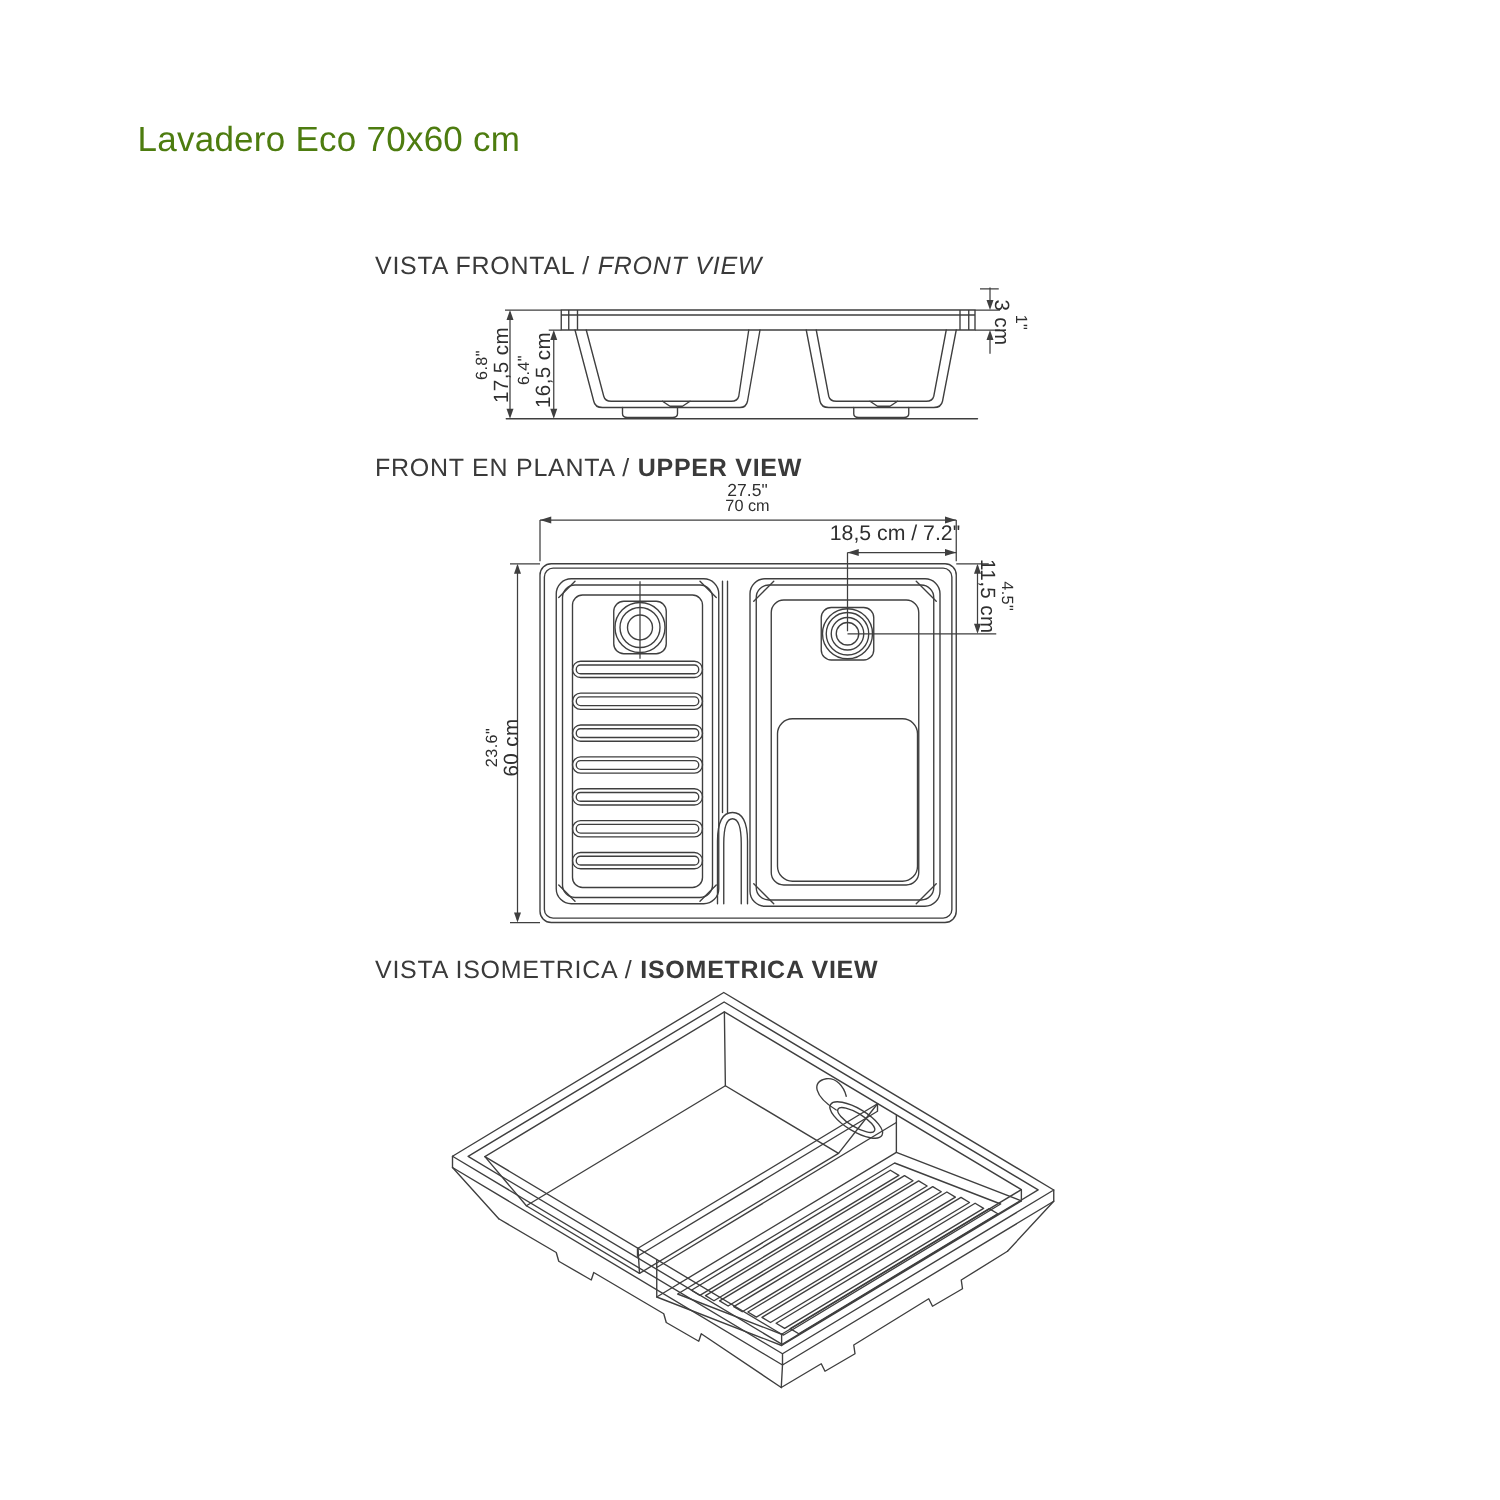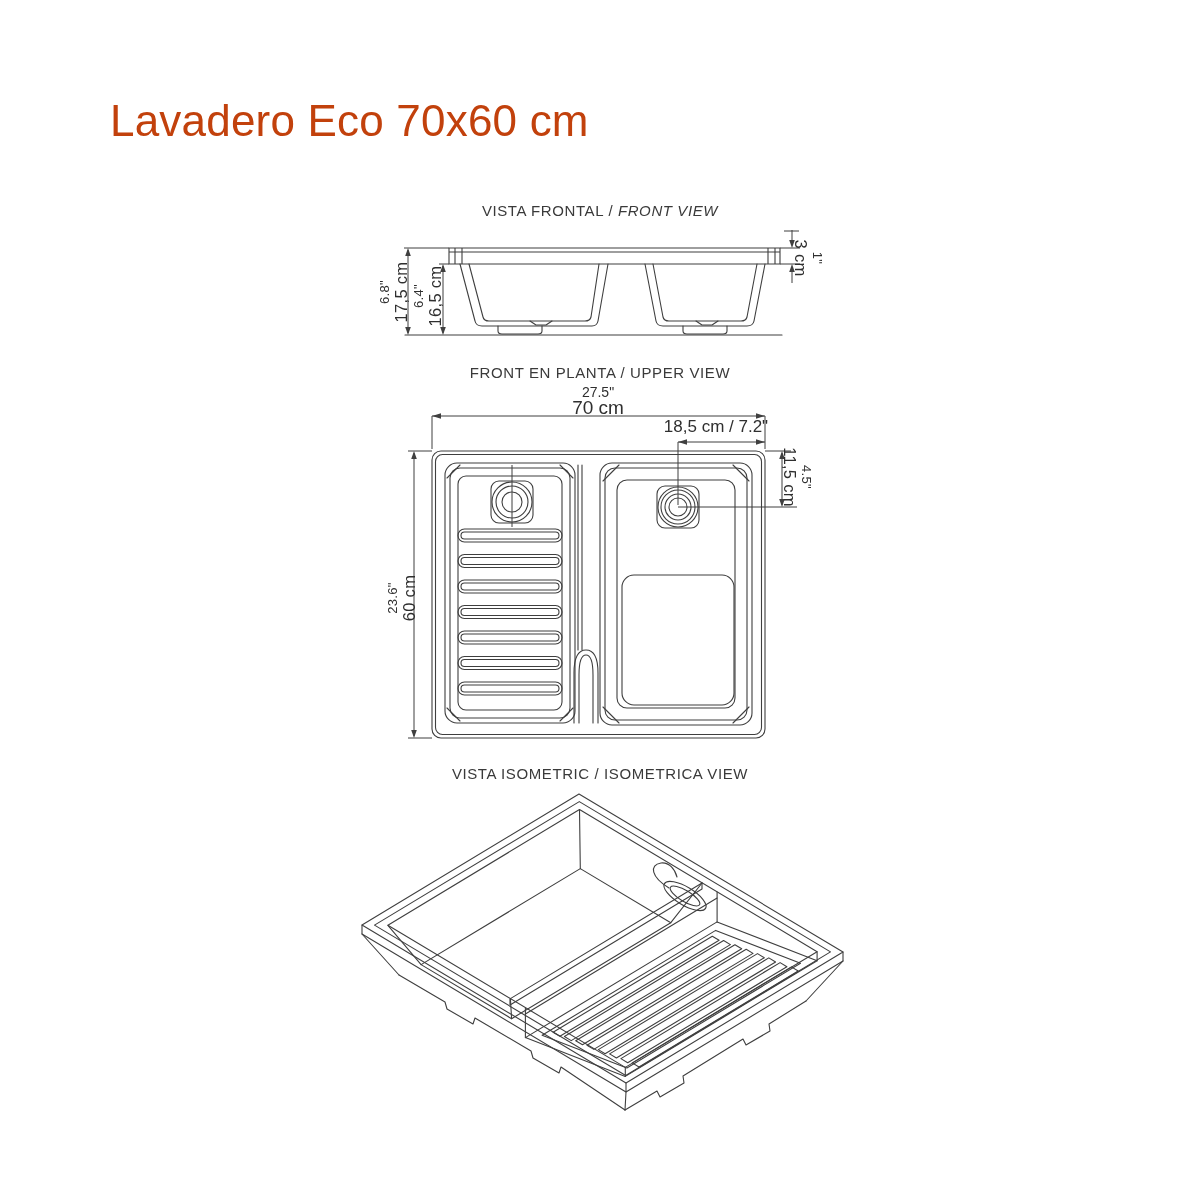--- a/index.html
+++ b/index.html
@@ -1,30 +1,30 @@
 <!DOCTYPE html>
 <html><head>
 <meta charset="utf-8">
 <style>
   html,body{margin:0;padding:0;background:#fff;}
   #canvas{position:relative;width:1200px;height:1200px;background:#ffffff;overflow:hidden;
           font-family:"Liberation Sans","DejaVu Sans",sans-serif;color:#2f2f2f;}
   .abs{position:absolute;}
-  #main-title{left:110px;top:96px;font-size:44px;color:#c2410c;letter-spacing:0.2px;}
-  .view-label{left:300px;width:600px;text-align:center;font-size:15px;color:#3a3a3a;letter-spacing:0.6px;}
+  #main-title{left:110px;top:96px;font-size:28px;color:#4d7c0f;letter-spacing:0.2px;}
+  .view-label{left:300px;width:600px;font-size:20px;color:#3a3a3a;letter-spacing:0.6px;}
   .view-label .en-italic{font-style:italic;}
-  .view-label .en-bold{font-weight:normal;}
+  .view-label .en-bold{font-weight:bold;}
   .view-label .sep{white-space:pre;}
   .dim-h{ text-align:center;color:#2f2f2f;line-height:1;}
   .dim-rot{display:flex;flex-direction:column;align-items:center;gap:2px;line-height:1;color:#2f2f2f;}
   .rotccw{transform:translate(-50%,-50%) rotate(-90deg);}
   .rotcw{transform:translate(-50%,-50%) rotate(90deg);}
   .dim-in{font-size:13px;letter-spacing:0.3px;}
   .dim-cm{font-size:16.5px;letter-spacing:0.3px;}
-  .fs14{font-size:14px;} .fs17{font-size:17px;} .fs19{font-size:19px;}
+  .fs14{font-size:14px;} .fs17{font-size:17px;} .fs19{font-size:13px;}
   svg{display:block;}
   svg *{vector-effect:non-scaling-stroke;}
   .ln{fill:none;stroke:#3f3f3f;stroke-width:1.1;stroke-linecap:round;stroke-linejoin:round;}
   .lnw{fill:#ffffff;stroke:#3f3f3f;stroke-width:1.1;stroke-linejoin:round;}
   .dimln{fill:none;stroke:#3f3f3f;stroke-width:1;}
   .arr{fill:#3f3f3f;stroke:none;}
 </style>
 </head>
 <body>
 
@@ -159,21 +159,21 @@
   <div class="abs dim-rot rotcw" style="left:797px;top:477px;">
     <span class="dim-in">4.5"</span>
     <span class="dim-cm">11,5 cm</span>
   </div>
   <div class="abs dim-rot rotccw" style="left:402px;top:598px;">
     <span class="dim-in">23.6"</span>
     <span class="dim-cm">60 cm</span>
   </div>
 
   <div class="abs view-label" style="top:765px;">
-    <span>VISTA ISOMETRIC</span><span class="sep"> / </span><span class="en-bold">ISOMETRICA VIEW</span>
+    <span>VISTA ISOMETRICA</span><span class="sep"> / </span><span class="en-bold">ISOMETRICA VIEW</span>
   </div>
 
   <svg class="abs" style="left:345px;top:785px;" width="535" height="340" viewBox="0 0 535 340">
 
     <path class="ln" d="M234,9 L498,167 L281,298 L17,140 Z"></path>
     <path class="ln" d="M234.3,16.6 L485.5,166.9 L280.7,290.5 L29.5,140.1 Z"></path>
     <path class="ln" d="M234.5,24.5 L472.1,166.7 L280.3,282.4 L42.9,140.3 Z"></path>
 
     <path class="ln" d="M17,140 V149 M281,298 V307 M498,167 V176 M17,149 L281,307 M281,307 L498,176"></path>
 

